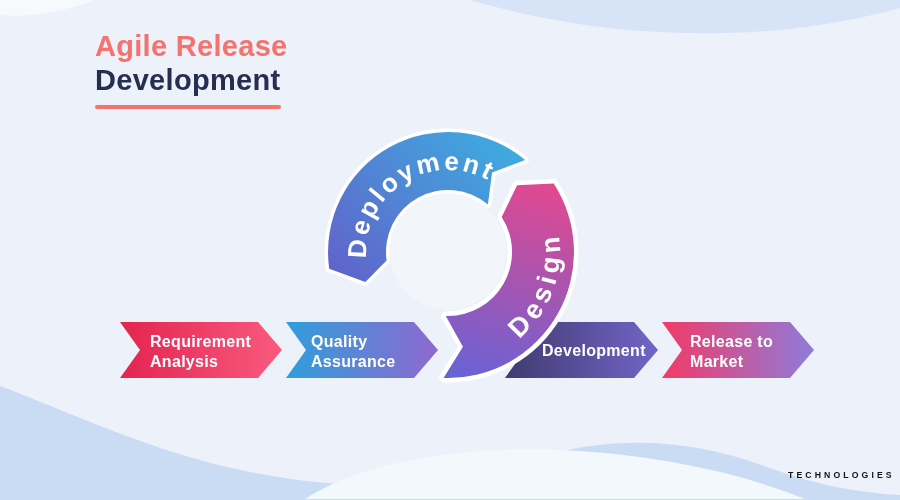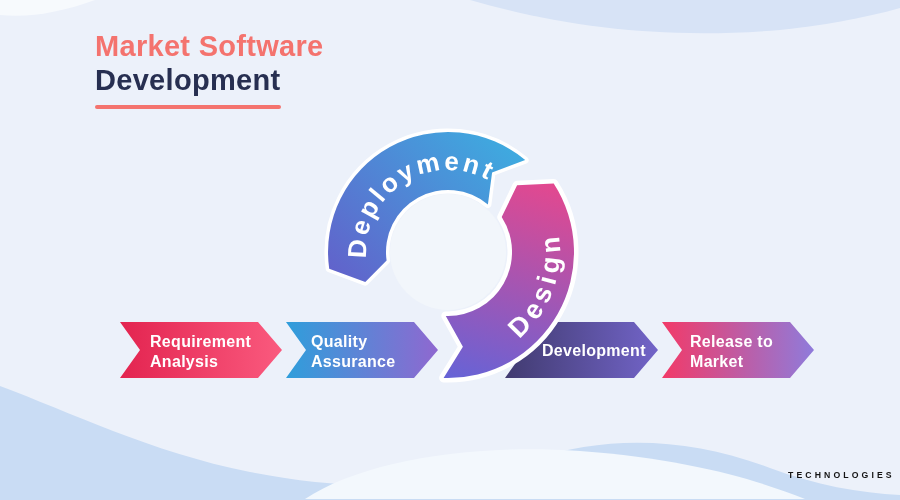--- a/index.html
+++ b/index.html
@@ -89,20 +89,20 @@
     <text class="arc-label" font-size="26" letter-spacing="3" text-anchor="middle">
       <textPath href="#pathDeploy" startOffset="50%">Deployment</textPath>
     </text>
     <text class="arc-label" font-size="27" letter-spacing="5" text-anchor="middle">
       <textPath href="#pathDesign" startOffset="50%">Design</textPath>
     </text>
   </g>
 </svg>
 
 <div class="title-block">
-  <div class="title-accent">Market Software</div>
+  <div class="title-accent">Agile Release</div>
   <div class="title-main">Development</div>
   <div class="title-underline"></div>
 </div>
 
 <div class="logo-block">
   <div class="logo-tagline">TECHNOLOGIES</div>
 </div>
 
 </body></html>

